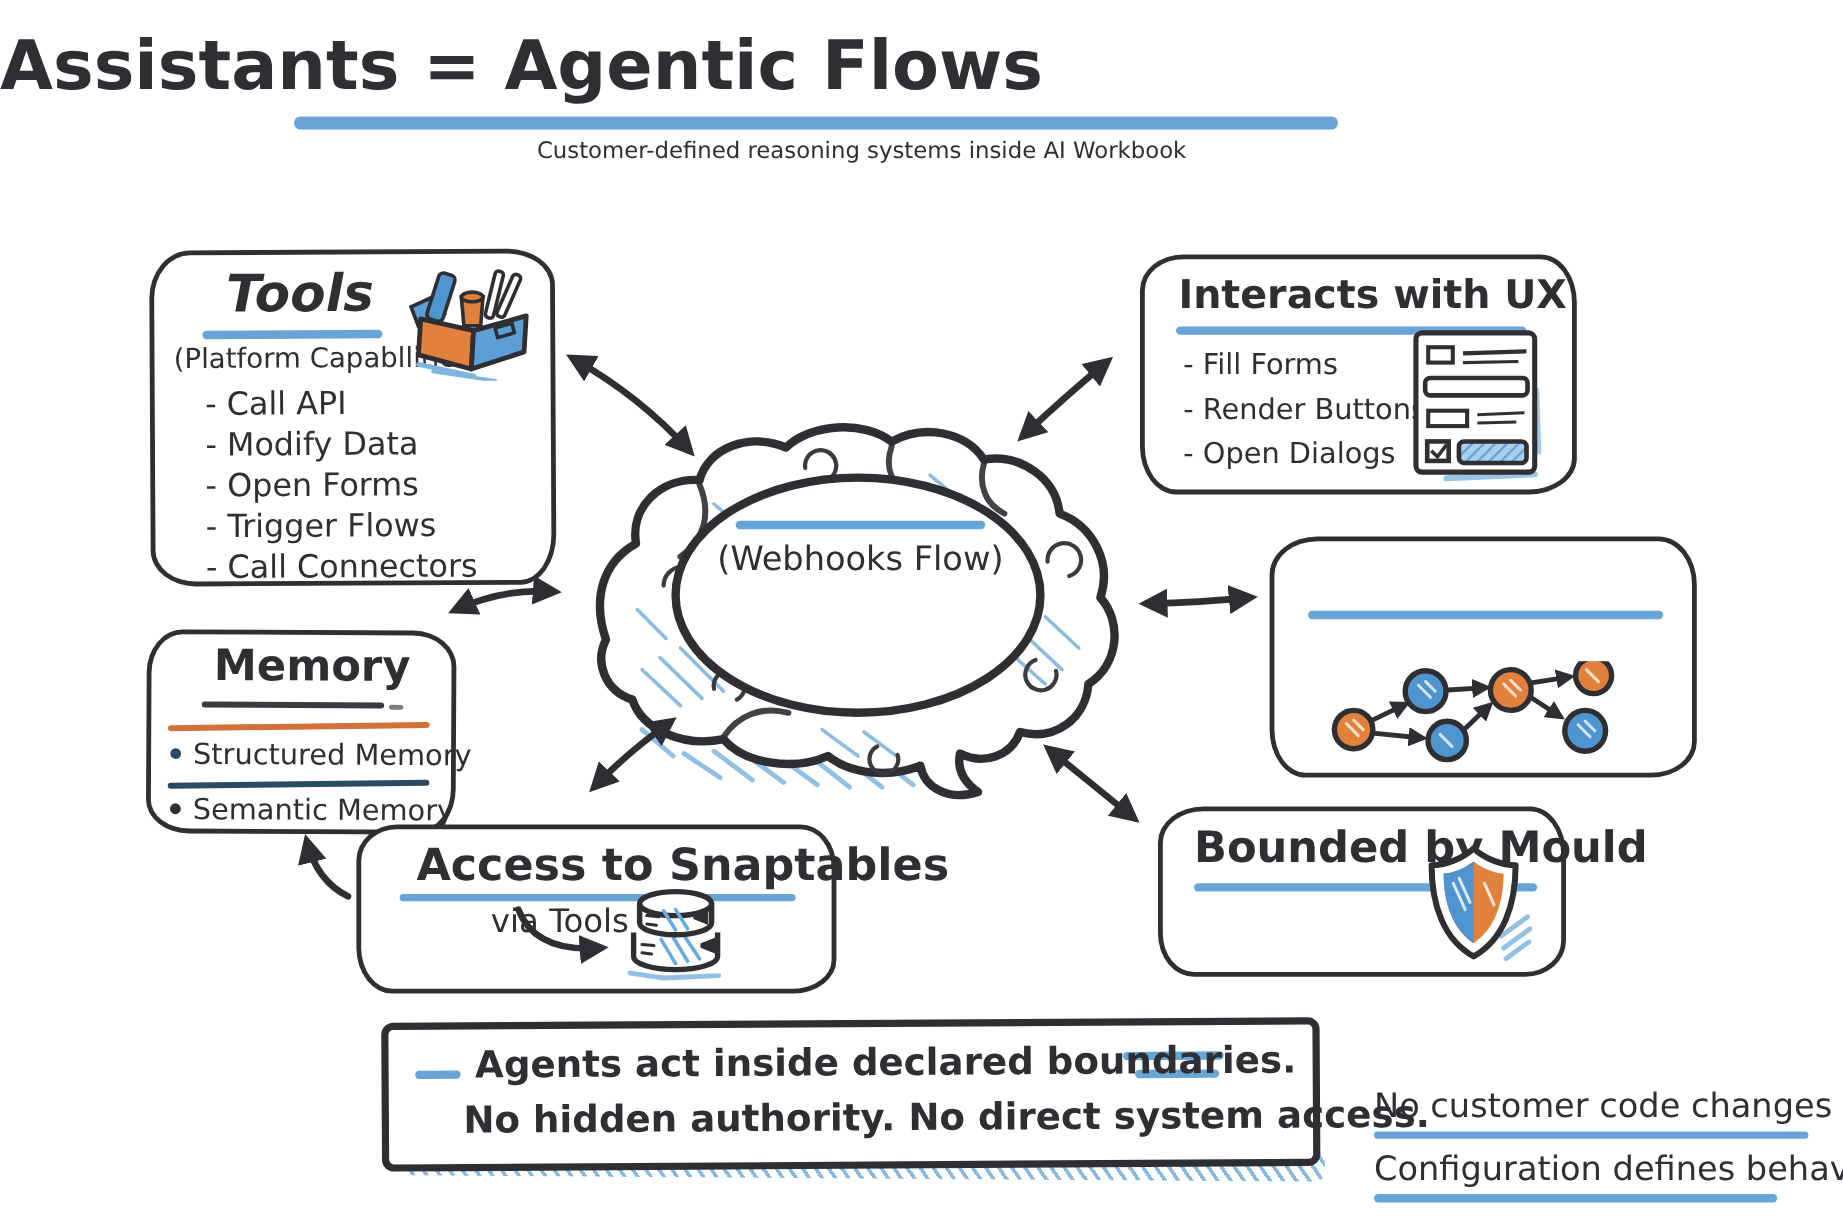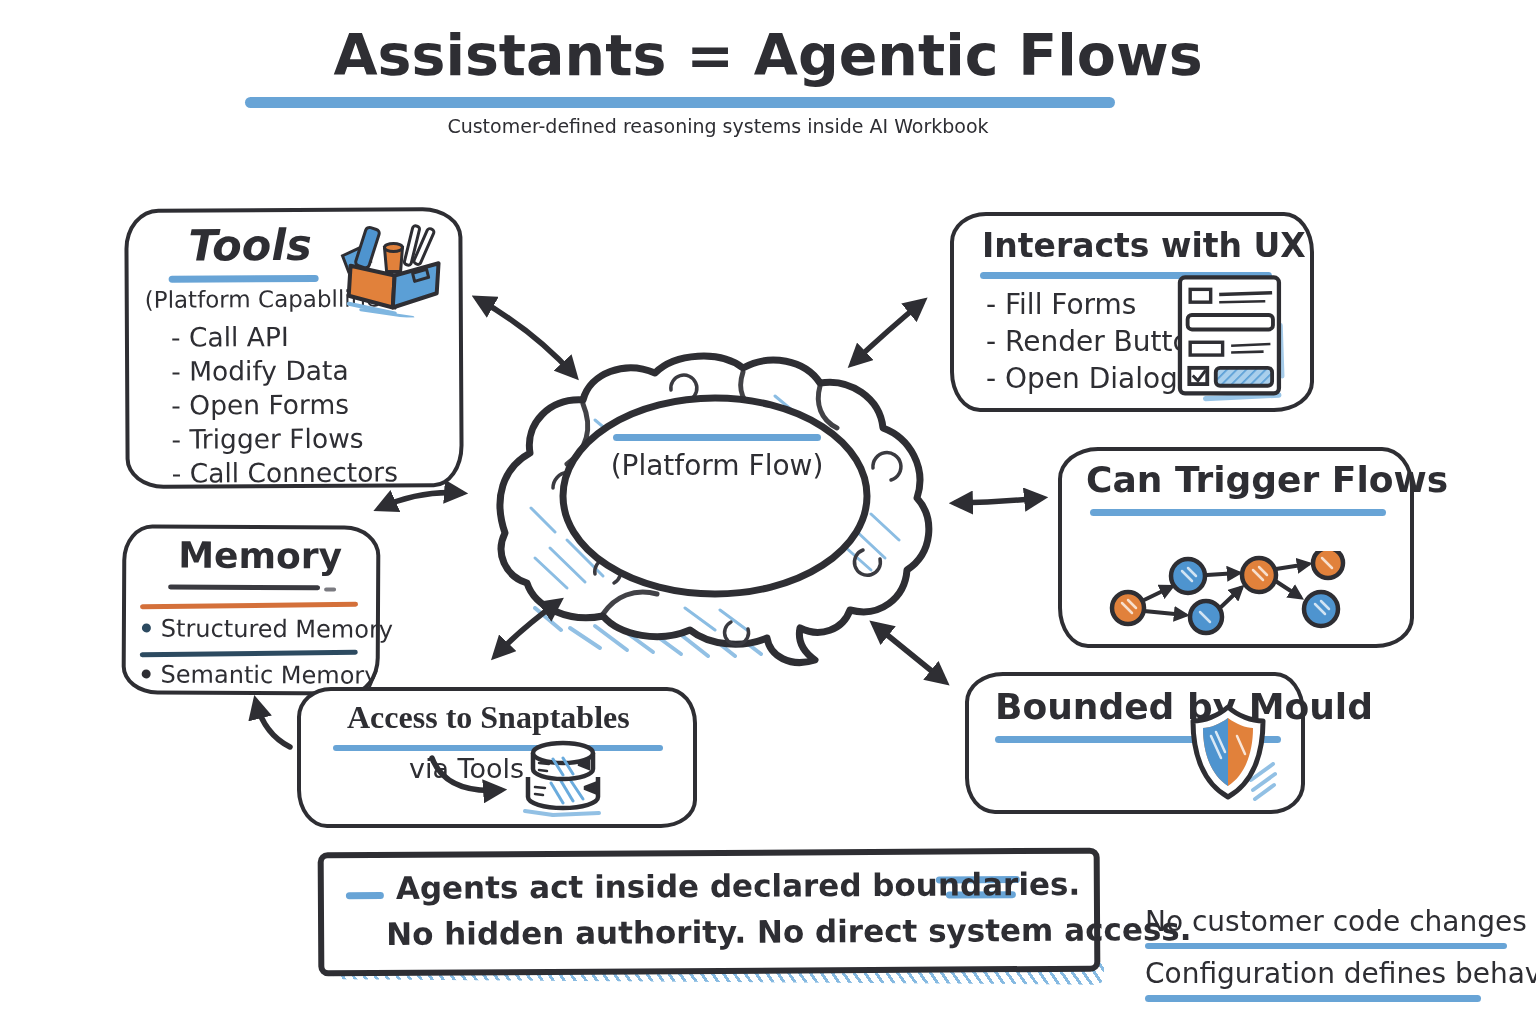--- a/index.html
+++ b/index.html
@@ -21,21 +21,21 @@
   .hatch{background:repeating-linear-gradient(55deg, rgba(127,182,224,.95) 0 3px, rgba(255,255,255,0) 3px 9px);}
   .dot{display:inline-block;width:9px;height:9px;border-radius:50%;background:var(--ink);margin-right:10px;vertical-align:4px;}
   svg{display:block;}
   .nowrap{white-space:nowrap;}
 </style>
 </head>
 <body>
 
 <div id="canvas">
 
-  <div class="abs nowrap" style="left:0;right:0;top:22px;text-align:center;">
+  <div class="abs nowrap" style="left:0;right:0;top:22px;text-align:left;">
     <span class="title-xl">Assistants = Agentic Flows</span>
   </div>
   <div class="abs bl" style="left:245px;top:97px;width:870px;height:11px;border-radius:8px;"></div>
   <div class="abs nowrap" style="left:0;right:100px;top:115px;text-align:center;">
     <span class="subtitle">Customer-defined reasoning systems inside AI Workbook</span>
   </div>
 
   <div class="box" style="left:125px;top:208px;width:330px;height:272px;border-radius:34px 40px 30px 38px / 40px 30px 42px 30px;transform:rotate(-.3deg);">
     <div class="abs bt nowrap" style="left:60px;top:8px;font-size:43px;font-style:italic;">Tools</div>
     <div class="abs bl" style="left:40px;top:63px;width:150px;height:7px;"></div>
@@ -59,21 +59,21 @@
       <ellipse cx="59" cy="34" rx="9" ry="4" fill="var(--orange)" stroke="var(--ink)" stroke-width="3"></ellipse>
       <path d="M16 52 L60 62 L58 94 L14 82 Z" fill="var(--orange)" stroke="var(--ink)" stroke-width="4" stroke-linejoin="round"></path>
       <path d="M60 62 L104 50 L102 80 L58 94 Z" fill="#5b9fd6" stroke="var(--ink)" stroke-width="4" stroke-linejoin="round"></path>
       <path d="M78 60 l14 -4 l2 8 l-14 4 z" fill="none" stroke="var(--ink)" stroke-width="3" stroke-linejoin="round"></path>
     </svg>
   </div>
 
   <div class="box" style="left:950px;top:212px;width:356px;height:192px;border-radius:36px 30px 40px 30px / 30px 40px 30px 40px;">
     <div class="abs bt nowrap" style="left:28px;top:10px;font-size:33px;">Interacts with UX</div>
     <div class="abs bl" style="left:26px;top:56px;width:292px;height:7px;"></div>
-    <div class="abs" style="left:32px;top:70px;font-size:28px;line-height:37px;font-weight:500;">
+    <div class="abs" style="left:32px;top:70px;font-size:24px;line-height:37px;font-weight:500;">
       <div class="nowrap">- Fill Forms</div>
       <div class="nowrap">- Render Buttons</div>
       <div class="nowrap">- Open Dialogs</div>
     </div>
 
     <svg class="abs" style="right:14px;top:58px;" width="128" height="128" viewBox="0 0 130 150">
       <defs>
         <pattern id="hb" width="8" height="8" patternUnits="userSpaceOnUse" patternTransform="rotate(45)">
           <rect width="8" height="8" fill="#a9cfec"></rect>
           <line x1="0" y1="0" x2="0" y2="8" stroke="#5b9fd6" stroke-width="4"></line>
@@ -140,25 +140,24 @@
       <path d="M268 34 C262 52 268 66 284 74"></path>
       <path d="M345 48 C340 66 346 82 362 90"></path>
       <path d="M128 276 C140 258 160 250 182 256"></path>
     </g>
 
     <ellipse cx="240" cy="158" rx="152" ry="98" fill="#ffffff" stroke="var(--ink)" stroke-width="7"></ellipse>
   </svg>
 
   <div class="abs" style="left:567px;top:428px;width:300px;text-align:center;">
     <div class="bl" style="width:208px;height:7px;margin:6px auto 8px auto;"></div>
-    <div class="nowrap" style="font-size:28px;font-weight:500;">(Platform Flow)</div>
+    <div class="nowrap" style="font-size:28px;font-weight:500;">(Webhooks Flow)</div>
   </div>
 
   <div class="box" style="left:1058px;top:447px;width:348px;height:193px;border-radius:40px 32px 38px 30px / 32px 40px 30px 40px;">
-    <div class="abs bt nowrap" style="left:24px;top:8px;font-size:36px;">Can Trigger Flows</div>
     <div class="abs bl" style="left:28px;top:58px;width:296px;height:7px;"></div>
 
     <svg class="abs" style="left:16px;top:100px;" width="320" height="88" viewBox="0 0 320 88">
       <defs>
         <marker id="fm" viewBox="0 0 10 10" refX="7" refY="5" markerWidth="4" markerHeight="4" orient="auto-start-reverse">
           <path d="M0 0 L10 5 L0 10 z" fill="#2e2e33"></path>
         </marker>
       </defs>
       <g stroke="var(--ink)" stroke-width="4" fill="none" stroke-linecap="round">
         <path d="M64 50 L93 36" marker-end="url(#fm)"></path>
@@ -199,21 +198,21 @@
     <div class="abs nowrap" style="left:16px;top:86px;font-size:24px;font-weight:500;">
       <span class="dot" style="background:var(--navy);"></span><span>Structured Memory</span>
     </div>
     <div class="abs" style="left:14px;top:122px;width:218px;height:5px;background:var(--navy);border-radius:4px;transform:rotate(-1deg);"></div>
     <div class="abs nowrap" style="left:16px;top:132px;font-size:24px;font-weight:500;">
       <span class="dot"></span><span>Semantic Memory</span>
     </div>
   </div>
 
   <div class="box" style="left:297px;top:687px;width:392px;height:133px;border-radius:34px 30px 36px 30px / 30px 36px 28px 38px;">
-    <div class="abs bt nowrap" style="left:46px;top:8px;font-size:32px;font-family:Liberation Serif, serif;">Access to Snaptables</div>
+    <div class="abs bt nowrap" style="left:46px;top:8px;font-size:37px;">Access to Snaptables</div>
     <div class="abs bl" style="left:32px;top:54px;width:330px;height:6px;"></div>
     <div class="abs nowrap" style="left:108px;top:62px;font-size:27px;font-weight:500;">via Tools</div>
 
     <svg class="abs" style="left:212px;top:40px;" width="100" height="90" viewBox="0 0 100 90">
       <g stroke="var(--hblue)" stroke-width="4" stroke-linecap="round" opacity=".85">
         <line x1="12" y1="80" x2="40" y2="84"></line>
           <line x1="40" y1="84" x2="86" y2="82"></line>
       </g>
       <path d="M15 46 v20 a35 11 0 0 0 70 0 v-20" fill="#fff" stroke="var(--ink)" stroke-width="4.5"></path>
       <g stroke="#6aabdd" stroke-width="3" stroke-linecap="round">

